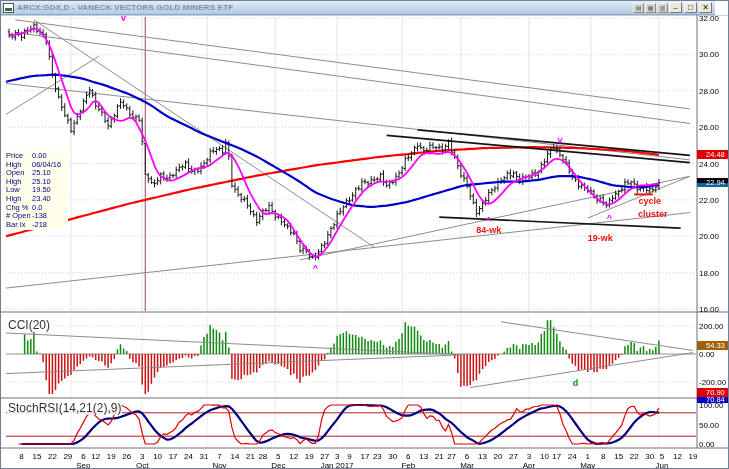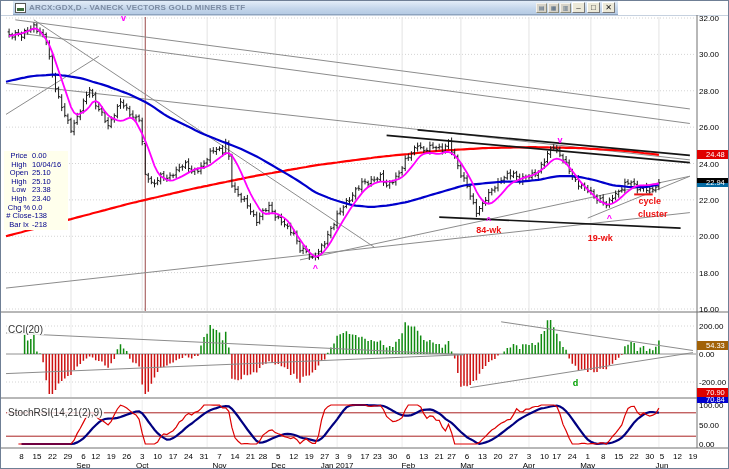--- a/index.html
+++ b/index.html
@@ -1,39 +1,39 @@
 <!DOCTYPE html>
 <html><head>
 <meta charset="utf-8">
 <style>
   html,body{margin:0;padding:0;background:#9aa5b1;font-family:"Liberation Sans",sans-serif;}
   #window{position:relative;width:729px;height:469px;background:#ffffff;border:1px solid #6f7f95;box-sizing:border-box;overflow:hidden;}
   
-  #titlebar{position:absolute;left:12px;top:0;width:605px;height:14px;
+  #titlebar{position:absolute;left:0;top:0;width:714px;height:14px;
     background:linear-gradient(#e3edf8,#c3d5ea 60%,#b6cbe4);display:flex;align-items:center;
     border-bottom:1px solid #8ea4bf;box-sizing:border-box;}
   #titlebar .appicon{width:11px;height:10px;margin:0 3px 0 2px;background:#fff;border:1px solid #555;
     box-sizing:border-box;position:relative;}
   #titlebar .appicon:before{content:"";position:absolute;left:1px;top:4px;width:7px;height:3px;background:#3a6e3a;}
   #titlebar .title{font-size:8px;font-weight:bold;color:#7c8ca3;letter-spacing:.2px;white-space:nowrap;
     text-transform:uppercase;flex:1;overflow:hidden;}
   .toolbtn{width:11px;height:10px;margin-right:1px;background:#d7d3c8;border:1px solid;
     border-color:#f4f2ec #8a8a7a #8a8a7a #f4f2ec;font-size:6px;line-height:8px;text-align:center;color:#47617d;box-sizing:border-box;}
   .winbtn{width:13px;height:11px;margin-right:2px;background:#ece9d8;border:1px solid;
     border-color:#fff #777 #777 #fff;font-size:8px;line-height:9px;text-align:center;color:#222;box-sizing:border-box;}
   
   #chart-area{position:absolute;left:0;top:14px;width:729px;height:455px;background:#fff;}
   svg{position:absolute;left:0;top:0;}
   
   #infobox{position:absolute;left:3px;top:136px;width:60px;background:#ffffec;padding:1px 2px;
     font-size:7.5px;line-height:8.6px;color:#00008b;}
   #infobox .row{display:flex;white-space:nowrap;}
-  #infobox .row .lbl{width:26px;text-align:center;}
-  
-  .panel-label{position:absolute;left:6px;font-size:10px;color:#333;background:rgba(255,255,255,.8);padding:0 1px;margin-top:6px;}
+  #infobox .row .lbl{width:26px;}
+  
+  .panel-label{position:absolute;left:6px;font-size:12px;color:#333;background:rgba(255,255,255,.8);padding:0 1px;}
   
   .badge{position:absolute;left:696px;width:33px;text-align:left;padding-left:9px;font-size:7.5px;
     line-height:9px;color:#fff;box-sizing:border-box;}
 </style>
 </head>
 <body>
 
 <div id="window">
   <div id="titlebar">
     <div class="appicon"></div>
@@ -206,44 +206,44 @@
         <text x="661.034" y="453" font-family="&quot;Liberation Sans&quot;,sans-serif" font-size="8px" fill="#000" text-anchor="middle">Jun</text>
       </svg>
 
     <div id="infobox">
         <div class="row">
           <span class="lbl">Price</span>
           <span>0.00</span>
         </div>
         <div class="row">
           <span class="lbl">High</span>
-          <span>10/04/16</span>
+          <span>06/04/16</span>
         </div>
         <div class="row">
           <span class="lbl">Open</span>
           <span>25.10</span>
         </div>
         <div class="row">
           <span class="lbl">High</span>
           <span>25.10</span>
         </div>
         <div class="row">
           <span class="lbl">Low</span>
-          <span>23.38</span>
+          <span>19.50</span>
         </div>
         <div class="row">
           <span class="lbl">High</span>
           <span>23.40</span>
         </div>
         <div class="row">
           <span class="lbl">Chg %</span>
           <span>0.0</span>
         </div>
         <div class="row">
-          <span class="lbl"># Close</span>
+          <span class="lbl"># Open</span>
           <span>-138</span>
         </div>
         <div class="row">
           <span class="lbl">Bar Ix</span>
           <span>-218</span>
         </div>
       </div>
 
     <div class="panel-label" style="top:303px">CCI(20)</div>
     <div class="panel-label" style="top:386px">StochRSI(14,21(2),9)</div>

